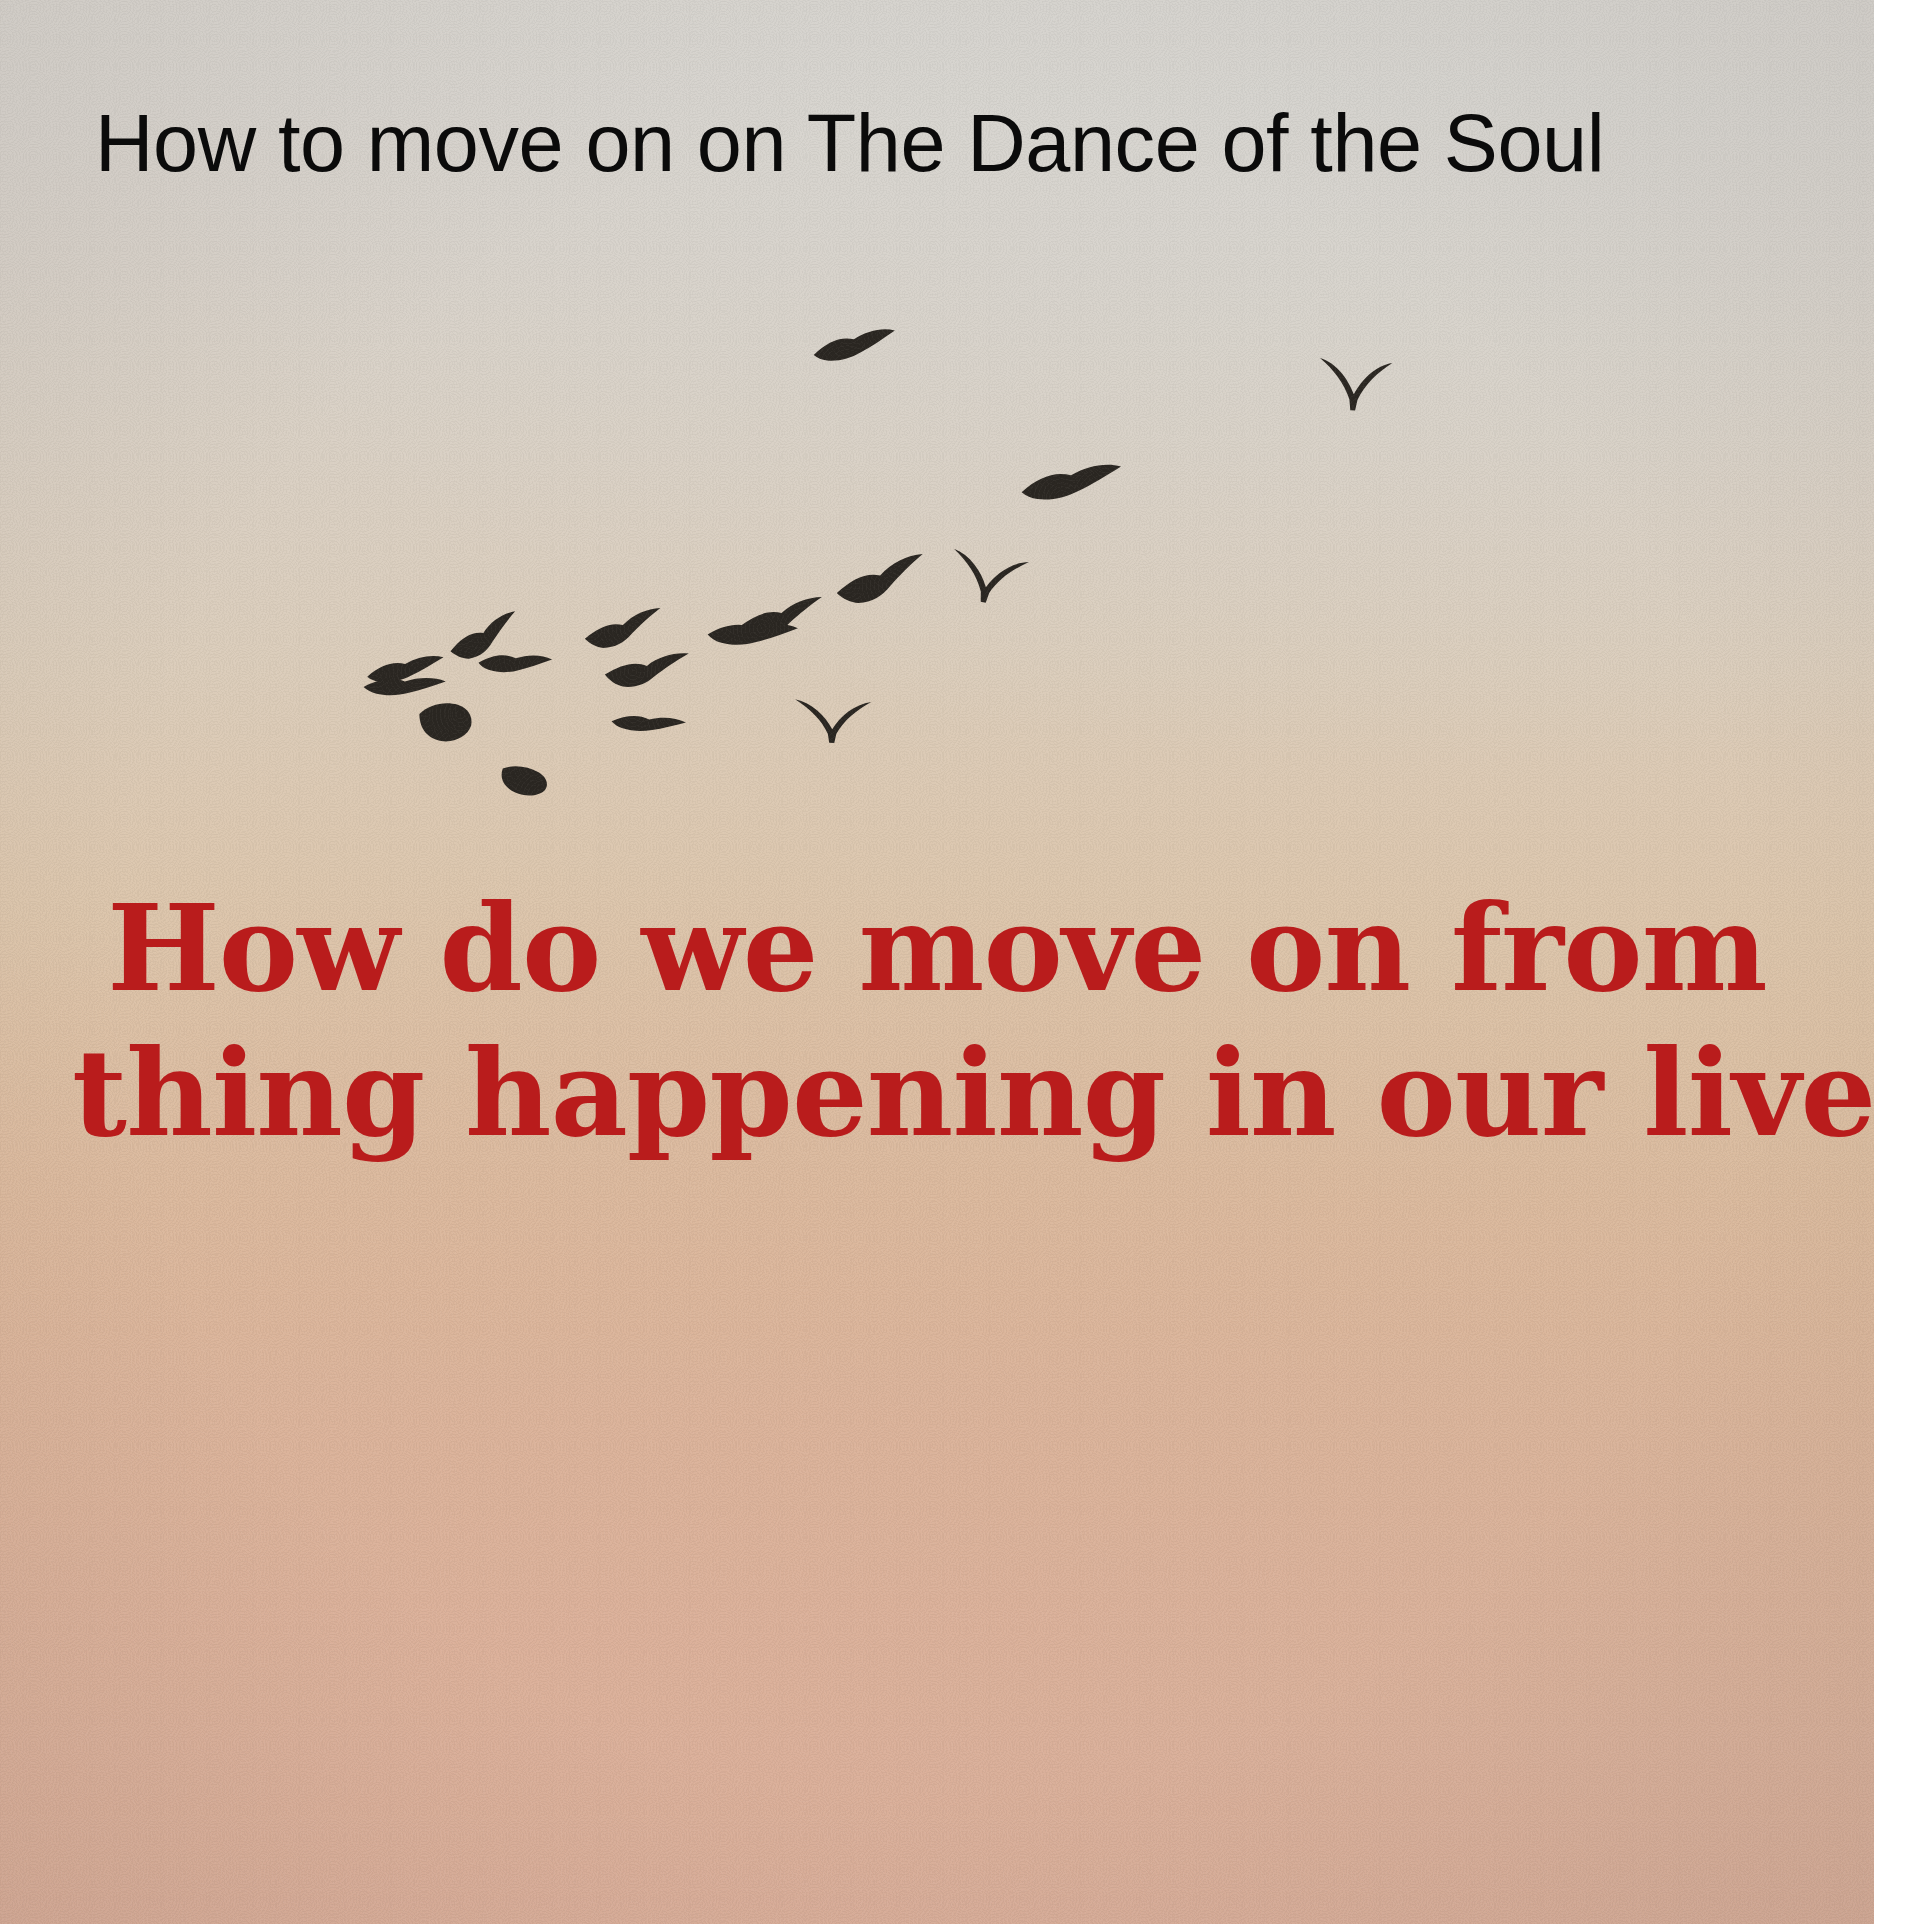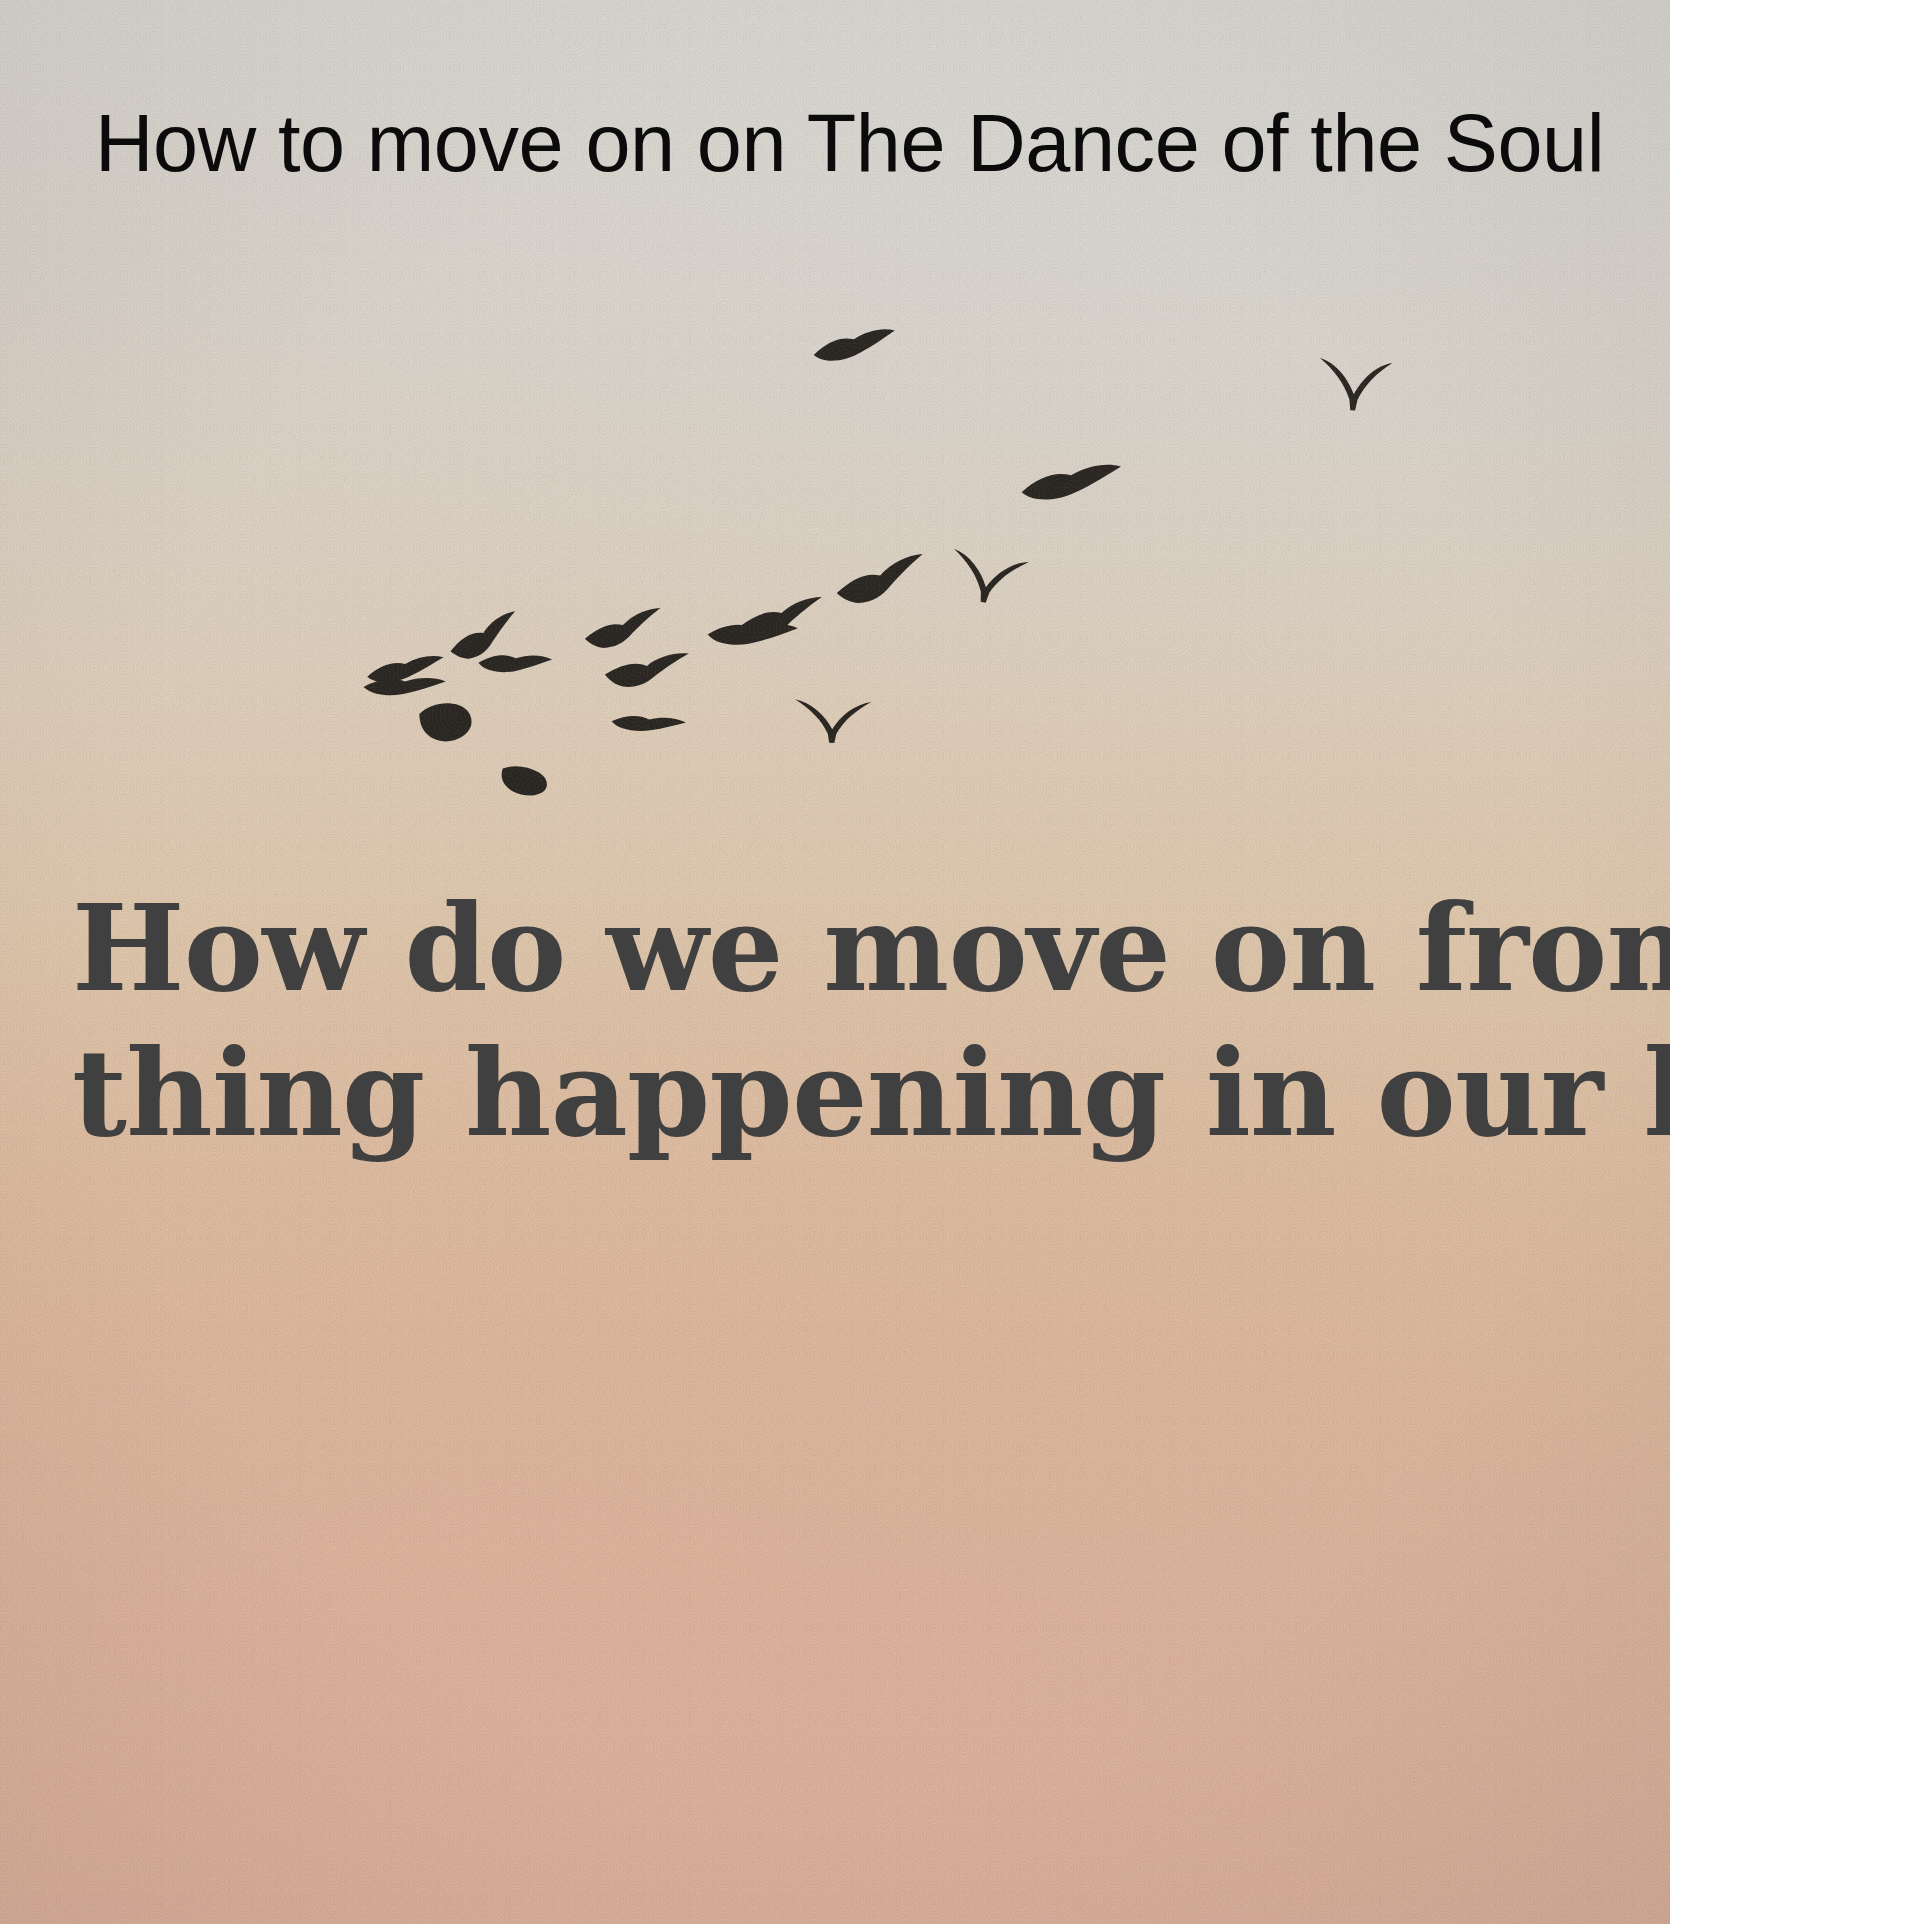--- a/index.html
+++ b/index.html
@@ -3,21 +3,21 @@
 <meta charset="utf-8">
 <title>The Dance of the Soul</title>
 <style>
   html, body {
     margin: 0;
     padding: 0;
     background: #ffffff;
   }
   #canvas {
     position: relative;
-    width: 1670px;
+    width: 1874px;
     height: 1925px;
     overflow: hidden;
     font-family: "Liberation Sans", sans-serif;
   }
 
   
   .sky {
     position: absolute;
     inset: 0;
     background:
@@ -86,26 +86,26 @@
     color: #0b0b0b;
     letter-spacing: -0.4px;
     white-space: nowrap;
   }
 
   .headline {
     position: absolute;
     left: 0;
     right: 0;
     top: 876px;
-    text-align: left;
+    text-align: center;
     font-family: "DejaVu Serif", "Liberation Serif", serif;
     font-weight: 700;
     font-size: 119px;
     line-height: 1.22;
-    color: #404040;
+    color: #b91c1c;
     letter-spacing: -0.8px;
     padding: 0 72px;
     box-sizing: border-box;
     text-rendering: optimizeLegibility;
   }
   .headline .ln { display: block; white-space: nowrap; }
 </style>
 </head>
 <body>
 

